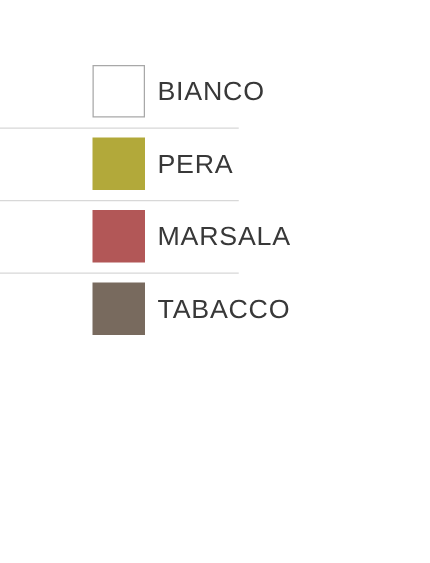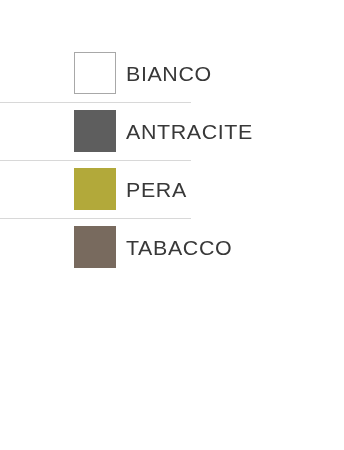--- a/index.html
+++ b/index.html
@@ -61,24 +61,24 @@
 </style>
 </head>
 <body>
 
 <div class="palette" id="palette-root">
     <div class="swatch-row">
       <div class="swatch outlined" style="background: rgb(255, 255, 255);"></div>
       <div class="swatch-label">BIANCO</div>
     </div>
     <div class="swatch-row">
-      <div class="swatch" style="background: rgb(94, 94, 94);"></div>
-      <div class="swatch-label">ANTRACITE</div>
+      <div class="swatch" style="background: rgb(178, 169, 58);"></div>
+      <div class="swatch-label">PERA</div>
     </div>
     <div class="swatch-row">
-      <div class="swatch" style="background: rgb(178, 169, 58);"></div>
-      <div class="swatch-label">PERA</div>
+      <div class="swatch" style="background: rgb(178, 87, 87);"></div>
+      <div class="swatch-label">MARSALA</div>
     </div>
     <div class="swatch-row">
       <div class="swatch" style="background: rgb(120, 106, 94);"></div>
       <div class="swatch-label">TABACCO</div>
     </div>
   </div>
 
 </body></html>

